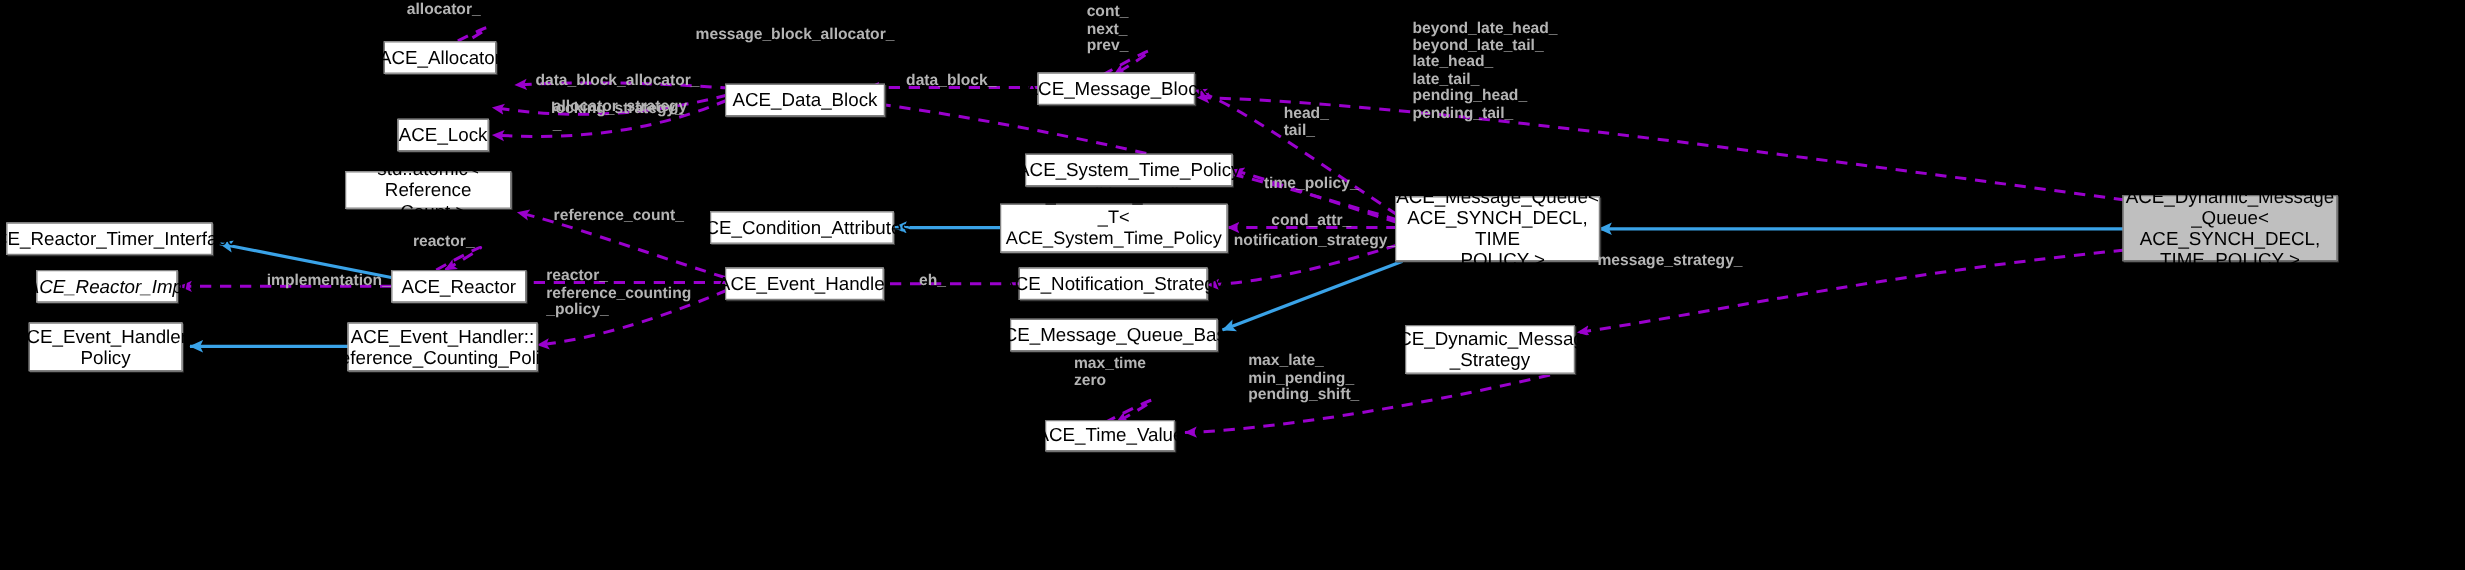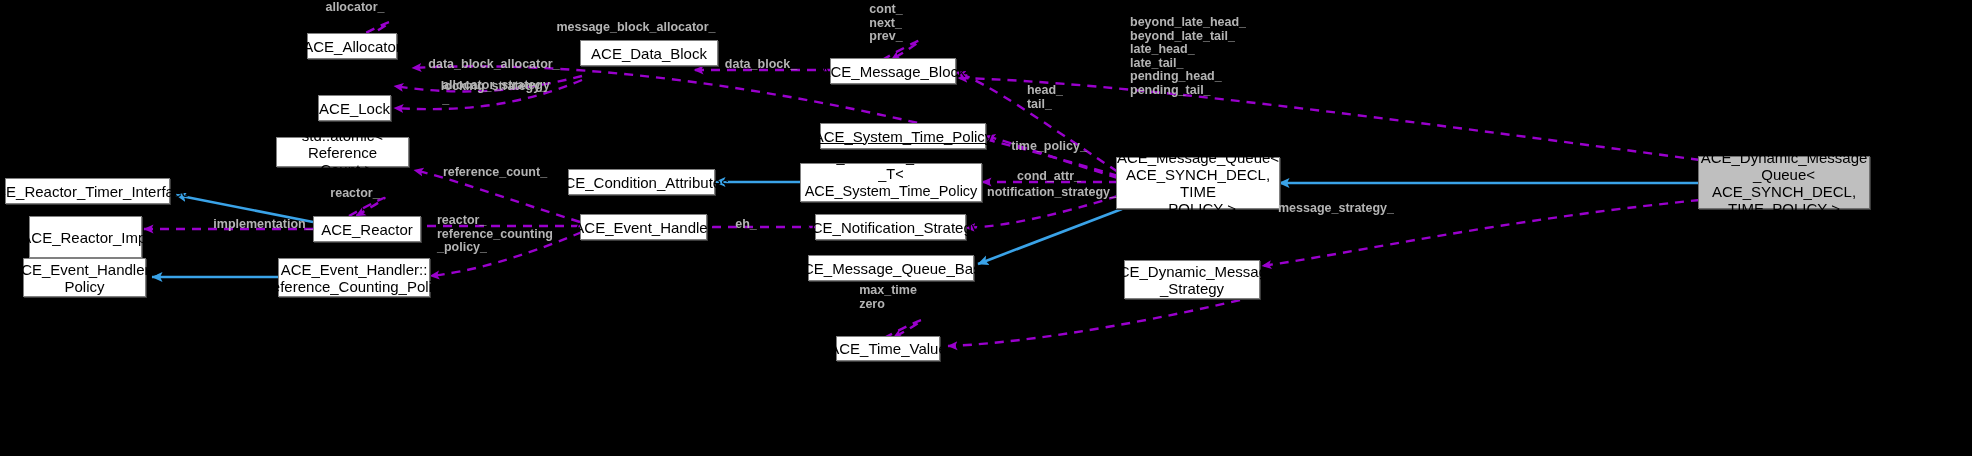--- a/index.html
+++ b/index.html
@@ -129,39 +129,39 @@
 
   <div class="node" style="left:307px;top:33px;width:90px;height:26px;">ACE_Allocator</div>
 
   <div class="node" style="left:318px;top:95px;width:73px;height:26px;">ACE_Lock</div>
 
   <div class="node" style="left:276px;top:137px;width:133px;height:30px;">std::atomic&lt; Reference
 _Count &gt;</div>
 
   <div class="node" style="left:5px;top:178px;width:165px;height:26px;">ACE_Reactor_Timer_Interface</div>
 
-  <div class="node" style="left:29px;top:216px;width:113px;height:42px;">ACE_Reactor_Impl</div>
+  <div class="node" style="left:29px;top:216px;width:113px;height:26px;font-style:italic;">ACE_Reactor_Impl</div>
 
   <div class="node" style="left:23px;top:258px;width:123px;height:39px;">ACE_Event_Handler::
 Policy</div>
 
   <div class="node" style="left:313px;top:216px;width:108px;height:26px;text-align:right;">ACE_Reactor</div>
 
   <div class="node" style="left:278px;top:258px;width:152px;height:39px;">ACE_Event_Handler::
 Reference_Counting_Policy</div>
 
-  <div class="node" style="left:580px;top:40px;width:138px;height:26px;">ACE_Data_Block</div>
+  <div class="node" style="left:580px;top:67px;width:128px;height:26px;">ACE_Data_Block</div>
 
   <div class="node" style="left:568px;top:169px;width:147px;height:26px;">ACE_Condition_Attributes</div>
 
   <div class="node" style="left:580px;top:214px;width:127px;height:26px;">ACE_Event_Handler</div>
 
   <div class="node" style="left:830px;top:58px;width:126px;height:26px;">ACE_Message_Block</div>
 
-  <div class="node" style="left:820px;top:123px;width:166px;height:26px;text-decoration:underline;">ACE_System_Time_Policy</div>
+  <div class="node" style="left:820px;top:123px;width:166px;height:26px;">ACE_System_Time_Policy</div>
 
   <div class="node" style="left:800px;top:163px;width:182px;height:39px;font-size:14.5px;">ACE_Condition_Attributes
 _T&lt; ACE_System_Time_Policy &gt;</div>
 
   <div class="node" style="left:808px;top:255px;width:166px;height:26px;">ACE_Message_Queue_Base</div>
 
   <div class="node" style="left:815px;top:214px;width:151px;height:26px;">ACE_Notification_Strategy</div>
 
   <div class="node" style="left:836px;top:336px;width:104px;height:25px;">ACE_Time_Value</div>
 
@@ -219,14 +219,17 @@
 reference_counting
 _policy_</div>
 
   <div class="elabel" style="left:746px;top:218px;">eh_</div>
 
   <div class="elabel" style="left:1336px;top:202px;">message_strategy_</div>
 
   <div class="elabel" style="left:888px;top:284px;">max_time
 zero</div>
 
+  <div class="elabel" style="left:1043px;top:282px;">max_late_
+min_pending_
+pending_shift_</div>
 
 </div>
 
 </body></html>

